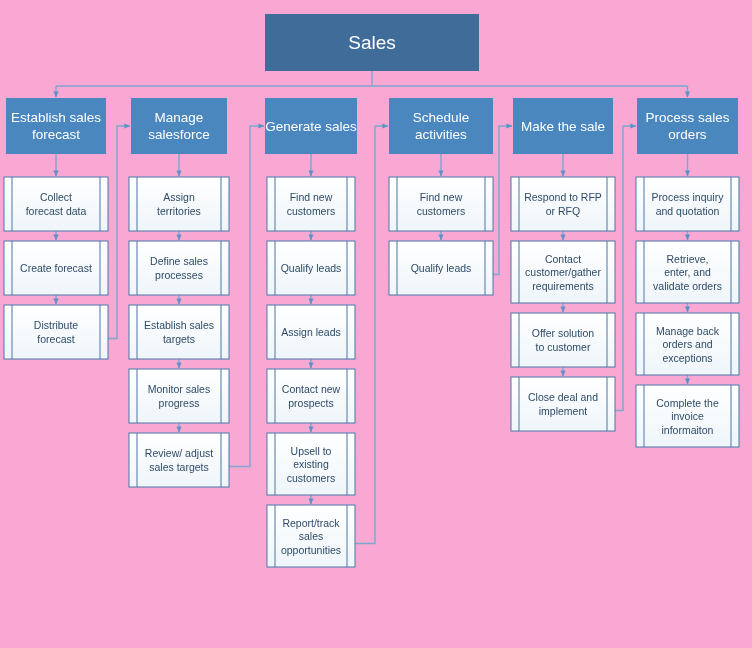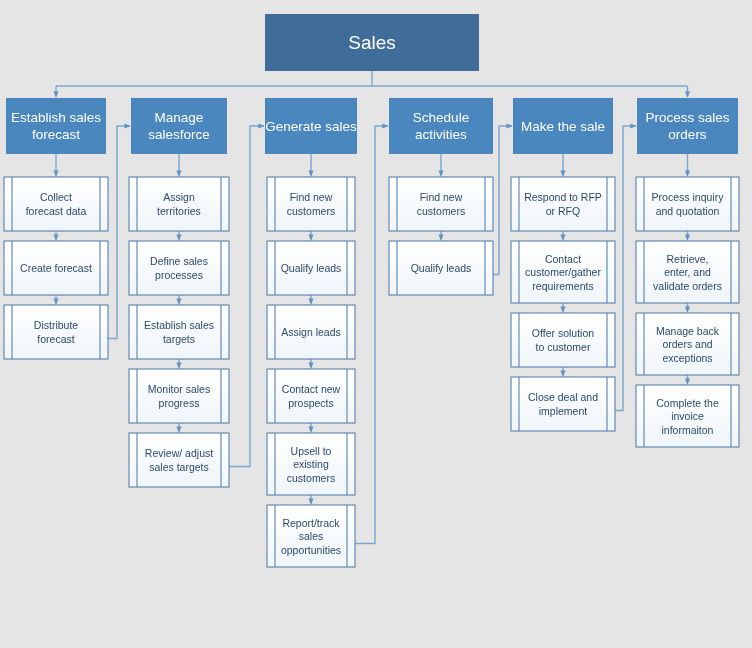--- a/index.html
+++ b/index.html
@@ -1,17 +1,17 @@
 <!DOCTYPE html>
 <html><head>
 <meta charset="utf-8">
 <style>
   html,body{margin:0;padding:0;background:#ffffff;}
   body{font-family:"Liberation Sans",sans-serif;}
-  #stage{position:relative;width:752px;height:648px;background:#e5e5e5;overflow:hidden;}
+  #stage{position:relative;width:752px;height:648px;background:#f9a8d4;overflow:hidden;}
   #stage svg{position:absolute;left:0;top:0;width:752px;height:648px;}
   .hdr-txt{fill:#ffffff;font-family:"Liberation Sans",sans-serif;font-size:13.5px;}
   .root-txt{fill:#ffffff;font-family:"Liberation Sans",sans-serif;font-size:19px;}
   .sub-txt{fill:#2e4b69;font-family:"Liberation Sans",sans-serif;font-size:10.5px;}
 </style>
 </head>
 <body>
 
 <div id="stage">
   <svg id="chart" viewBox="0 0 752 648" xmlns="http://www.w3.org/2000/svg">

